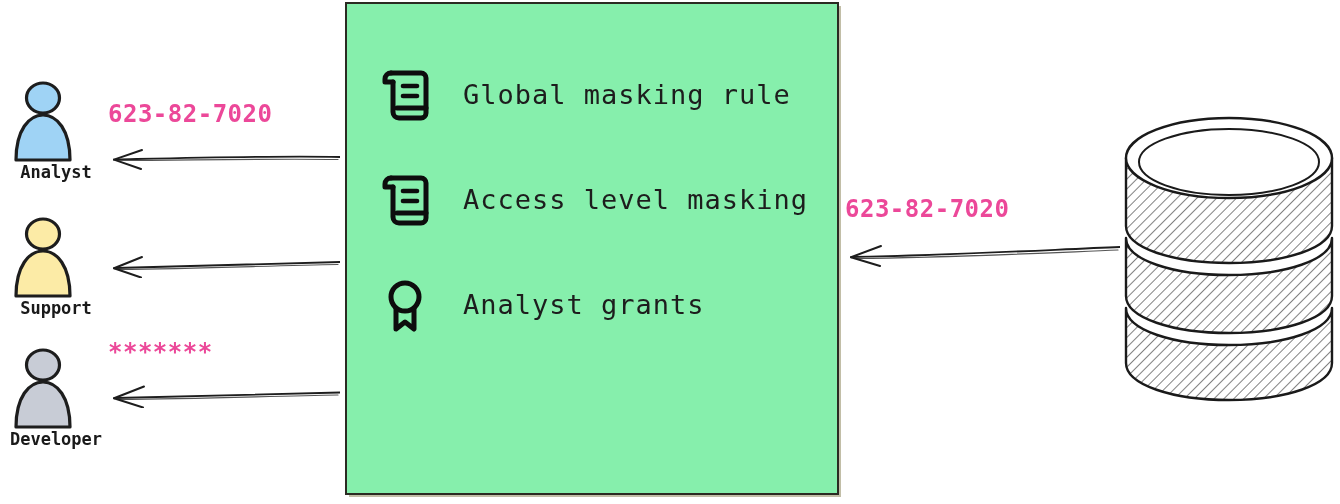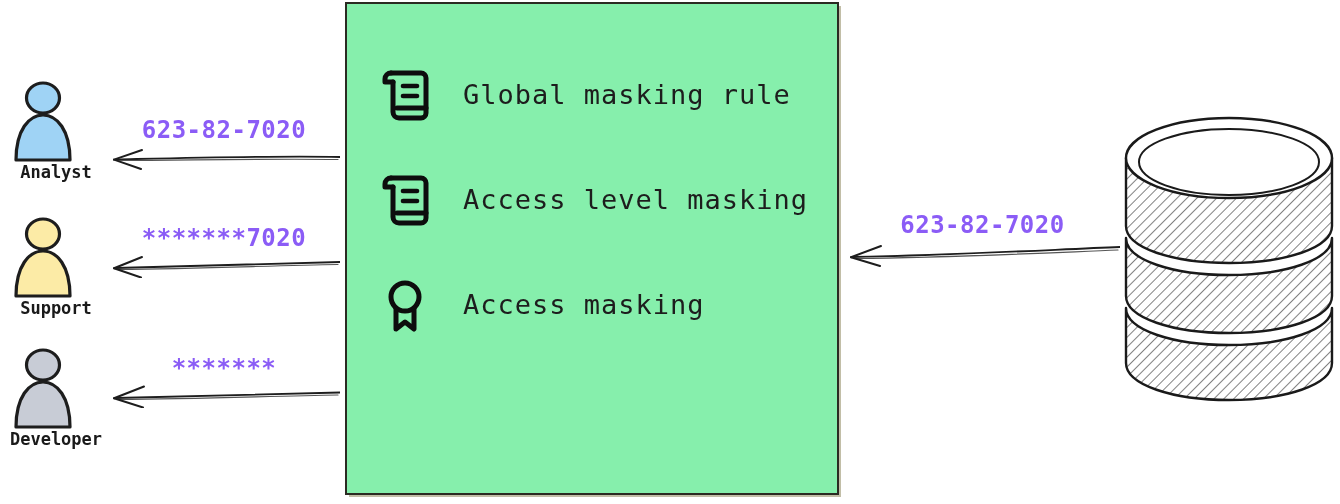--- a/index.html
+++ b/index.html
@@ -44,28 +44,26 @@
   
   .flow {
     position: absolute;
     height: 70px;
   }
   .flow .flow-label {
     position: absolute;
     left: 0;
     top: 0;
     width: 100%;
-    text-align: center;
     font-family: "DejaVu Sans Mono", "Liberation Mono", monospace;
     font-size: 24px;
     font-weight: 700;
-    color: #8b5cf6;
+    color: #ec4899;
     letter-spacing: 0.5px;
     white-space: nowrap;
-    margin-top: 16px;
   }
   .flow .flow-arrow {
     position: absolute;
     left: 0;
     bottom: 0;
     width: 100%;
     height: 28px;
     display: block;
   }
 
@@ -167,21 +165,20 @@
     <div class="flow-label">623-82-7020</div>
     <svg class="flow-arrow" viewBox="0 0 232 28">
       <path d="M232 15 C170 13.5 95 15.5 8 17.5" fill="none" stroke="#1d1d1d" stroke-width="1.8" stroke-linecap="round"></path>
       <path d="M230 17.5 C168 16.5 94 18 10 18.5" fill="none" stroke="#555" stroke-width="1.2" stroke-linecap="round"></path>
       <path d="M6 17.6 L34 8" fill="none" stroke="#1d1d1d" stroke-width="2" stroke-linecap="round"></path>
       <path d="M6 17.6 L33 27" fill="none" stroke="#1d1d1d" stroke-width="2" stroke-linecap="round"></path>
     </svg>
   </div>
 
   <div class="flow" id="flow-support">
-    <div class="flow-label">*******7020</div>
     <svg class="flow-arrow" viewBox="0 0 232 28">
       <path d="M232 12 C170 13 95 16 8 18" fill="none" stroke="#1d1d1d" stroke-width="1.8" stroke-linecap="round"></path>
       <path d="M230 14.5 C168 15.5 94 18.5 10 19.5" fill="none" stroke="#555" stroke-width="1.2" stroke-linecap="round"></path>
       <path d="M6 18.2 L34 7" fill="none" stroke="#1d1d1d" stroke-width="2" stroke-linecap="round"></path>
       <path d="M6 18.2 L33 27.5" fill="none" stroke="#1d1d1d" stroke-width="2" stroke-linecap="round"></path>
     </svg>
   </div>
 
   <div class="flow" id="flow-developer">
     <div class="flow-label">*******</div>
@@ -217,21 +214,21 @@
         </svg>
         <span class="row-label">Access level masking</span>
       </div>
 
 
       <div class="policy-row">
         <svg class="row-icon" viewBox="0 0 56 58">
           <circle cx="28" cy="21" r="14" fill="none" stroke="#0d0d0d" stroke-width="5"></circle>
           <path d="M19 32 L19 53 L28 46 L37 53 L37 32" fill="none" stroke="#0d0d0d" stroke-width="5" stroke-linejoin="round" stroke-linecap="round"></path>
         </svg>
-        <span class="row-label">Access masking</span>
+        <span class="row-label">Analyst grants</span>
       </div>
 
     </div>
   </div>
 
   <div class="flow" id="flow-source">
     <div class="flow-label">623-82-7020</div>
     <svg class="flow-arrow" viewBox="0 0 275 28">
       <path d="M275 8 C200 11 110 16 8 18" fill="none" stroke="#1d1d1d" stroke-width="1.8" stroke-linecap="round"></path>
       <path d="M273 11 C198 14 108 18.5 10 19.5" fill="none" stroke="#555" stroke-width="1.2" stroke-linecap="round"></path>

